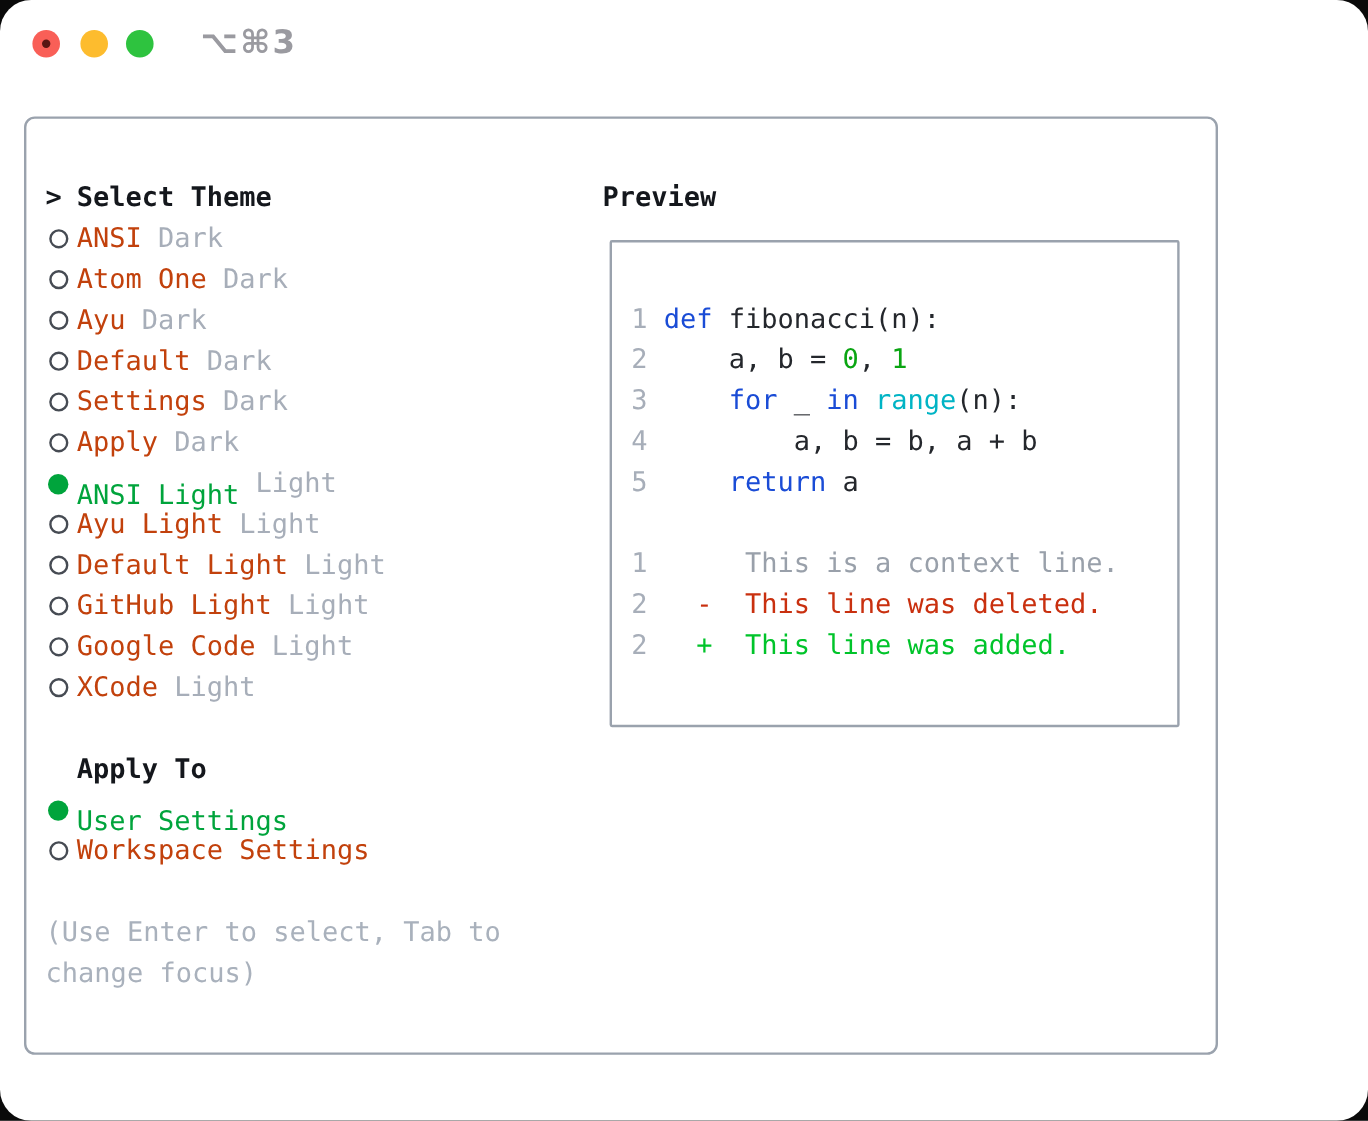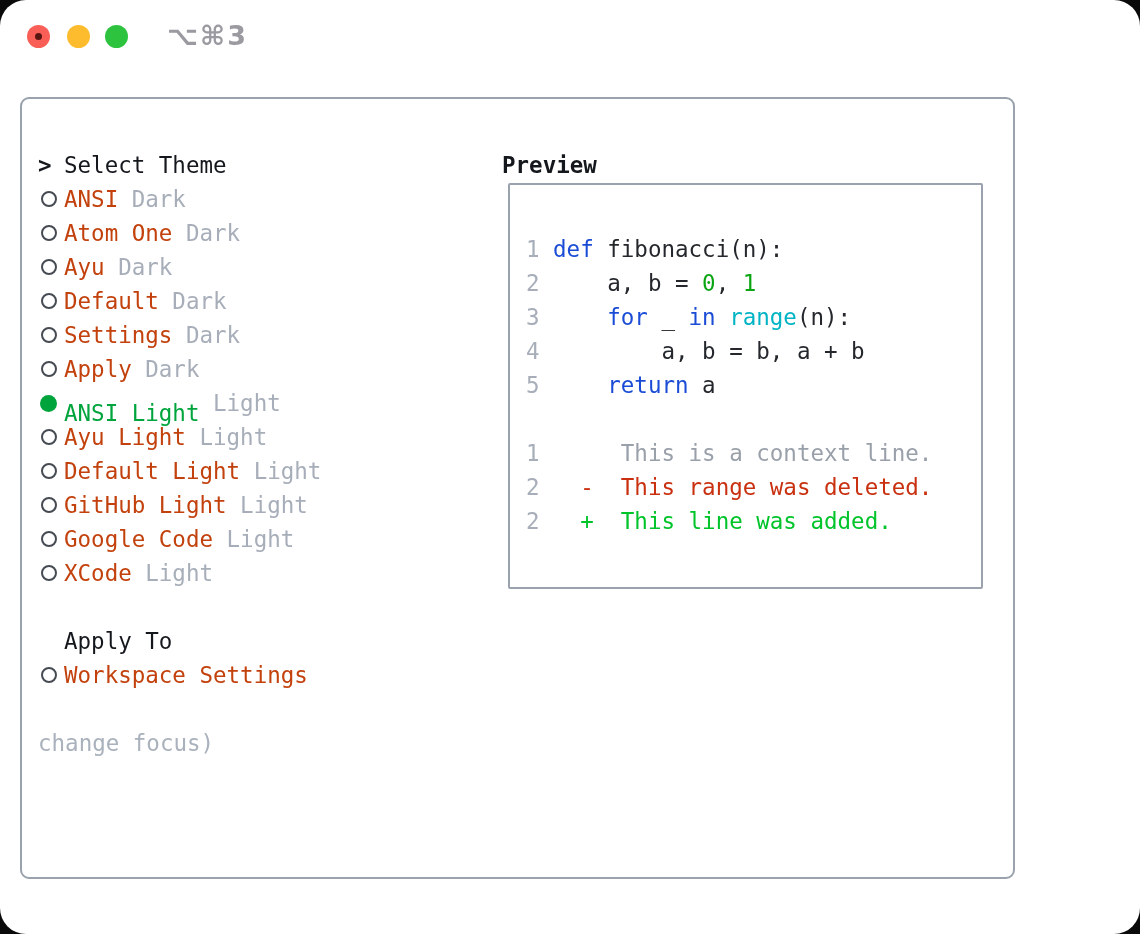--- a/index.html
+++ b/index.html
@@ -30,33 +30,33 @@
     border-radius:9px;background:#fff;
     font-size:22.5px;color:#3f444c;
   }
   
   .left-col{position:absolute;left:16px;top:49px;}
   .row{display:flex;align-items:center;height:34px;white-space:pre;}
   .cell-marker{width:26px;display:flex;align-items:center;flex:none;}
   .radio{width:12px;height:12px;border:2.5px solid #464b53;border-radius:50%;margin-left:3px;box-sizing:content-box;}
   .radio.on{width:17px;height:17px;border:none;background:var(--selection-green);margin-left:2px;}
   .hdr-marker{font-weight:bold;color:#14171c;}
-  .hdr-label{font-weight:normal;color:#14171c;}
+  .hdr-label{font-weight:bold;color:#14171c;}
   .t-name{color:#c2410c;}
   .t-name.green{color:var(--selection-green);margin-top:20px;}
   .t-var{color:var(--muted-gray);margin-left:1ch;}
   .spacer{height:34px;}
   .help-line{height:34px;line-height:34px;color:#a9b1bc;white-space:pre;}
   
   .preview-label{
     position:absolute;left:480px;top:49px;height:34px;line-height:34px;
     font-weight:bold;color:#14171c;
   }
   .preview-box{
-    position:absolute;left:486px;top:84px;width:475px;height:406px;
+    position:absolute;left:486px;top:101px;width:475px;height:406px;
     box-sizing:border-box;border:2px solid var(--panel-border);border-radius:2px;
     background:#fff;
   }
   .code{padding:47px 0 0 16px;}
   .code-line{height:34px;line-height:34px;white-space:pre;}
   .lnum{display:inline-block;width:2ch;color:var(--muted-gray);}
   .tok-fg{color:#24272c;}
   .tok-kw{color:var(--keyword-blue);}
   .tok-builtin{color:var(--builtin-cyan);}
   .tok-num{color:var(--number-green);}
@@ -100,40 +100,42 @@
         </div>
 
       <div class="spacer"></div>
 
       <div class="row">
         <span class="cell-marker"></span>
         <span class="hdr-label">Apply To</span>
       </div>
 
       <div id="apply-rows">
+          <div class="row"><span class="cell-marker"><span class="radio on"></span></span><span class="t-name green">User Settings</span></div>
           <div class="row"><span class="cell-marker"><span class="radio"></span></span><span class="t-name">Workspace Settings</span></div>
         </div>
 
       <div class="spacer"></div>
 
       <div id="help-lines">
+          <div class="help-line">(Use Enter to select, Tab to</div>
           <div class="help-line">change focus)</div>
         </div>
     </div>
 
     <div class="preview-label">Preview</div>
 
     <div class="preview-box">
       <div class="code" id="code-lines">
           <div class="code-line"><span class="lnum">1</span><span class="tok-kw">def</span><span class="tok-fg"> fibonacci(n):</span></div>
           <div class="code-line"><span class="lnum">2</span><span class="tok-fg">    a, b = </span><span class="tok-num">0</span><span class="tok-fg">, </span><span class="tok-num">1</span></div>
           <div class="code-line"><span class="lnum">3</span><span class="tok-fg">    </span><span class="tok-kw">for</span><span class="tok-fg"> _ </span><span class="tok-kw">in</span><span class="tok-fg"> </span><span class="tok-builtin">range</span><span class="tok-fg">(n):</span></div>
           <div class="code-line"><span class="lnum">4</span><span class="tok-fg">        a, b = b, a + b</span></div>
           <div class="code-line"><span class="lnum">5</span><span class="tok-fg">    </span><span class="tok-kw">return</span><span class="tok-fg"> a</span></div>
           <div class="code-line"><span class="lnum"></span></div>
           <div class="code-line"><span class="lnum">1</span><span class="tok-ctx">     This is a context line.</span></div>
-          <div class="code-line"><span class="lnum">2</span><span class="tok-del">  -  This range was deleted.</span></div>
+          <div class="code-line"><span class="lnum">2</span><span class="tok-del">  -  This line was deleted.</span></div>
           <div class="code-line"><span class="lnum">2</span><span class="tok-add">  +  This line was added.</span></div>
         </div>
     </div>
 
   </div>
 </div>
 
 </body></html>

